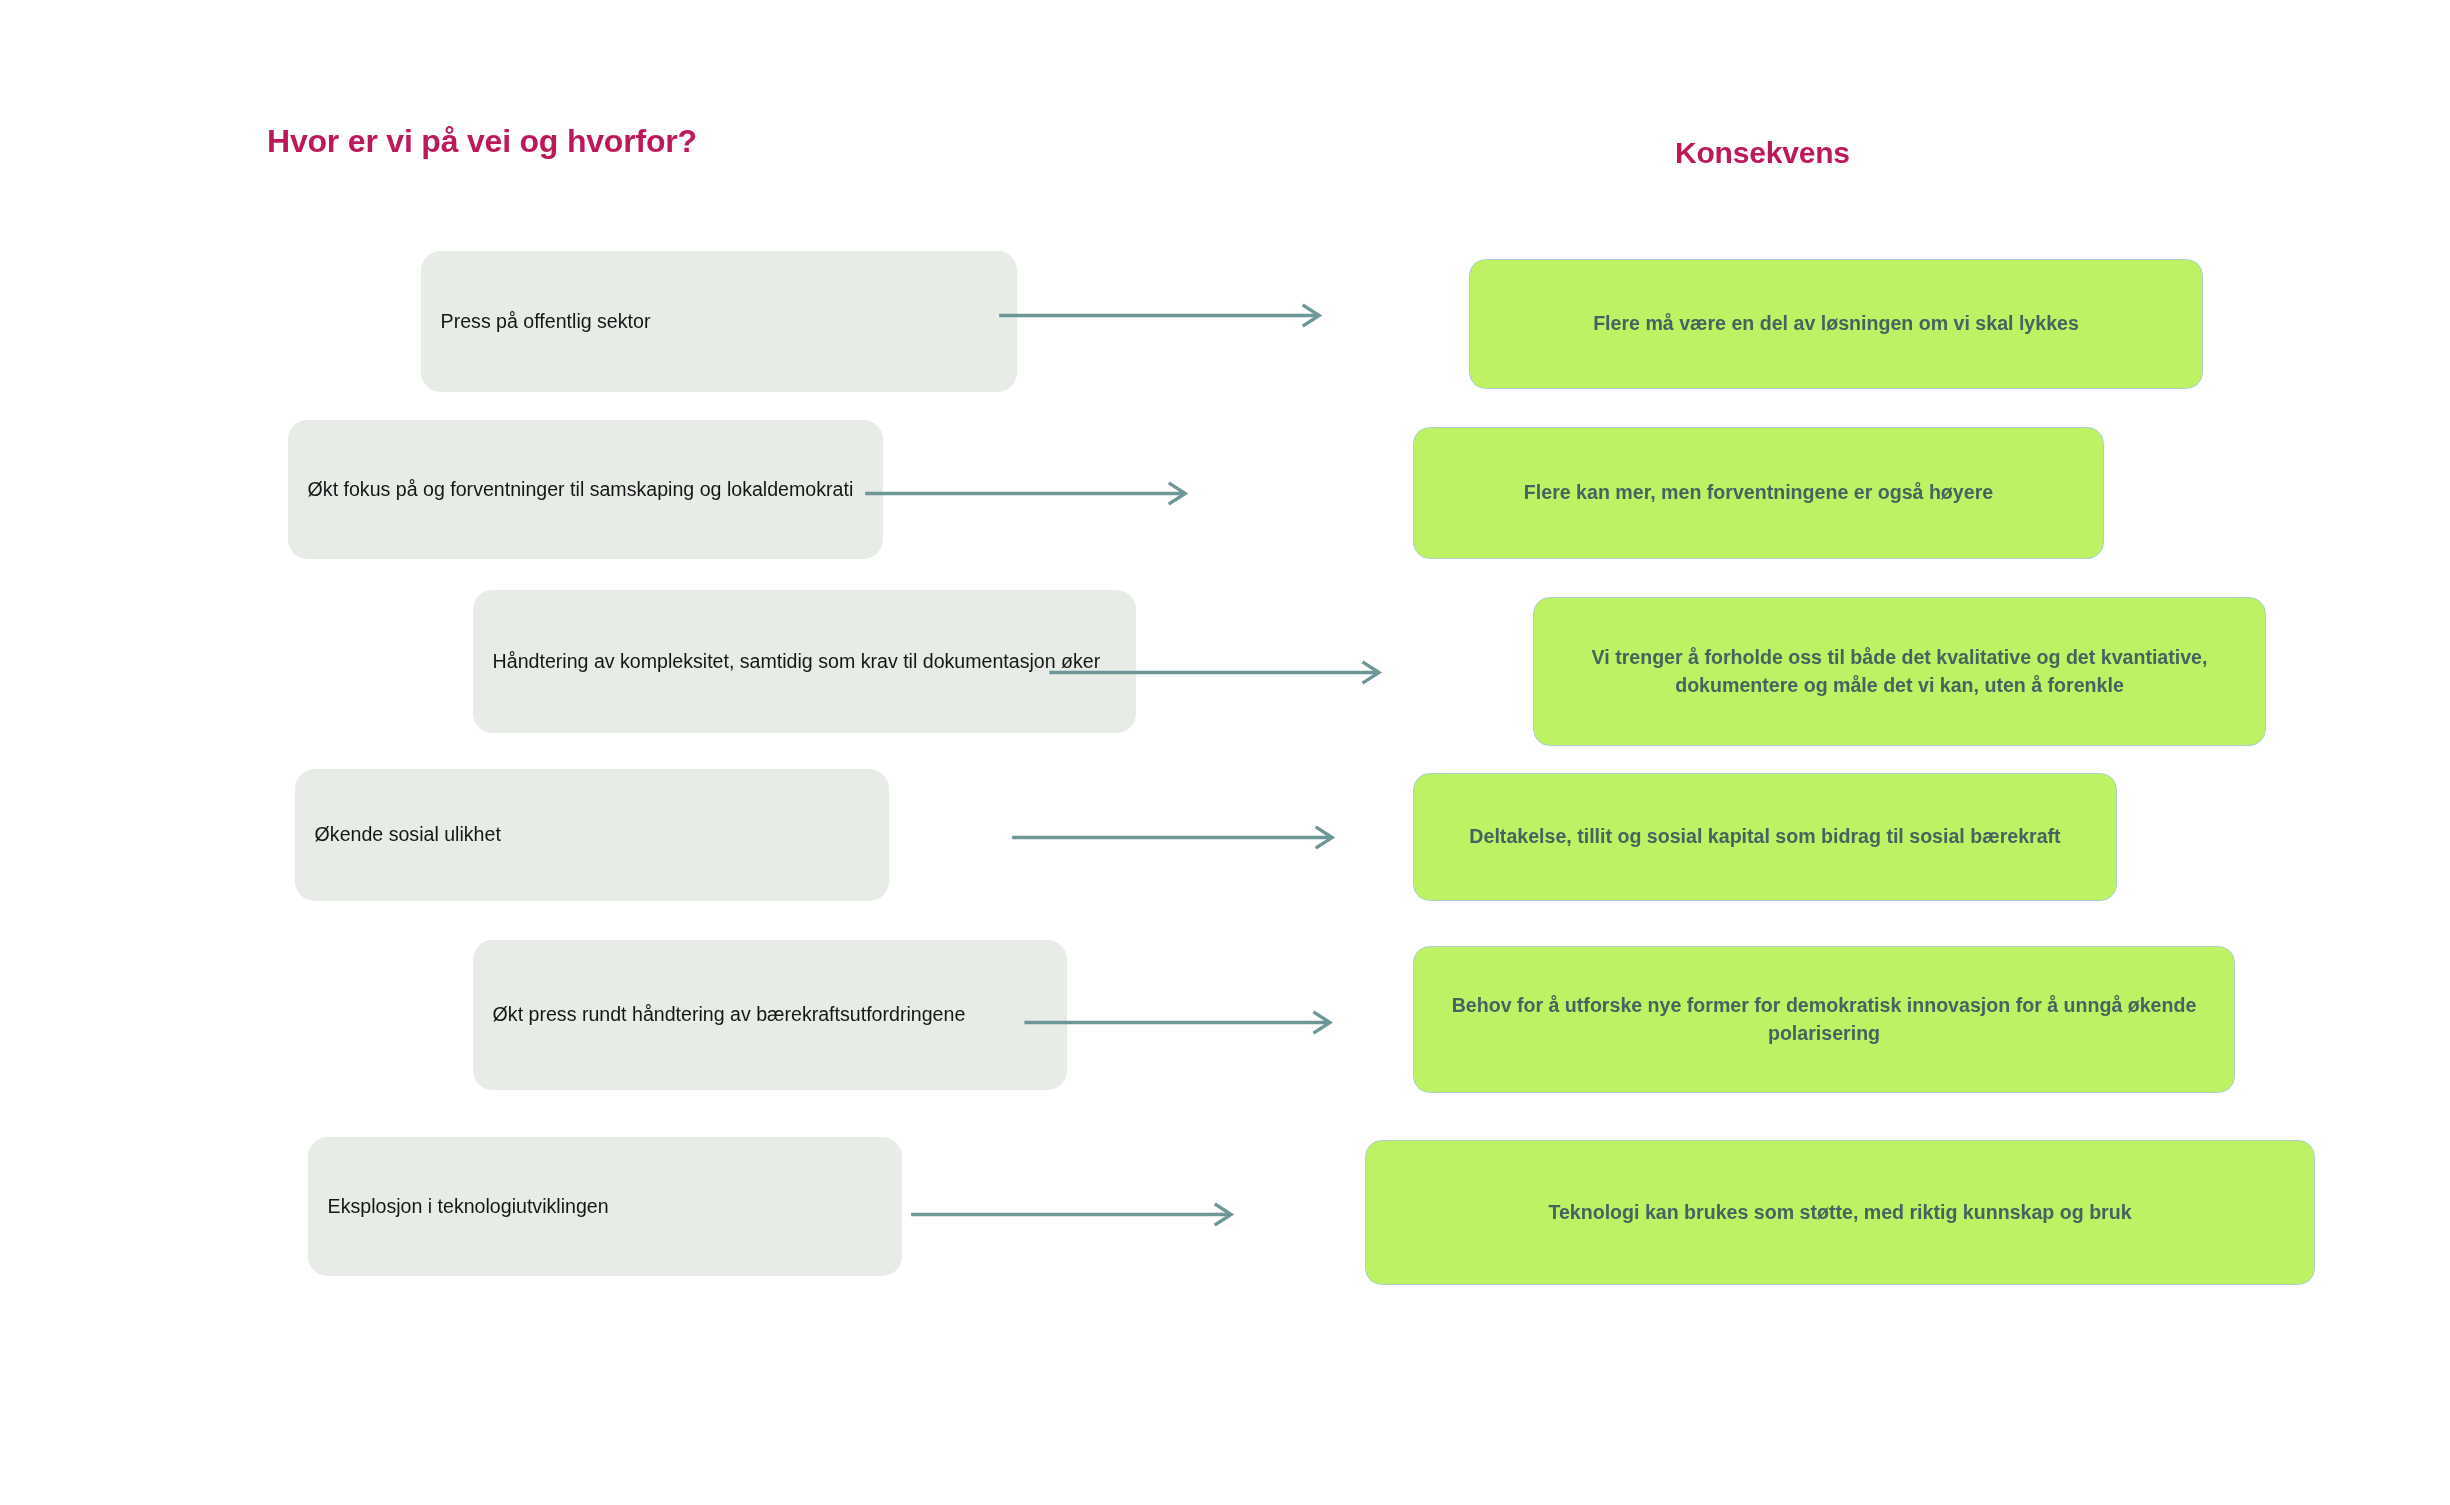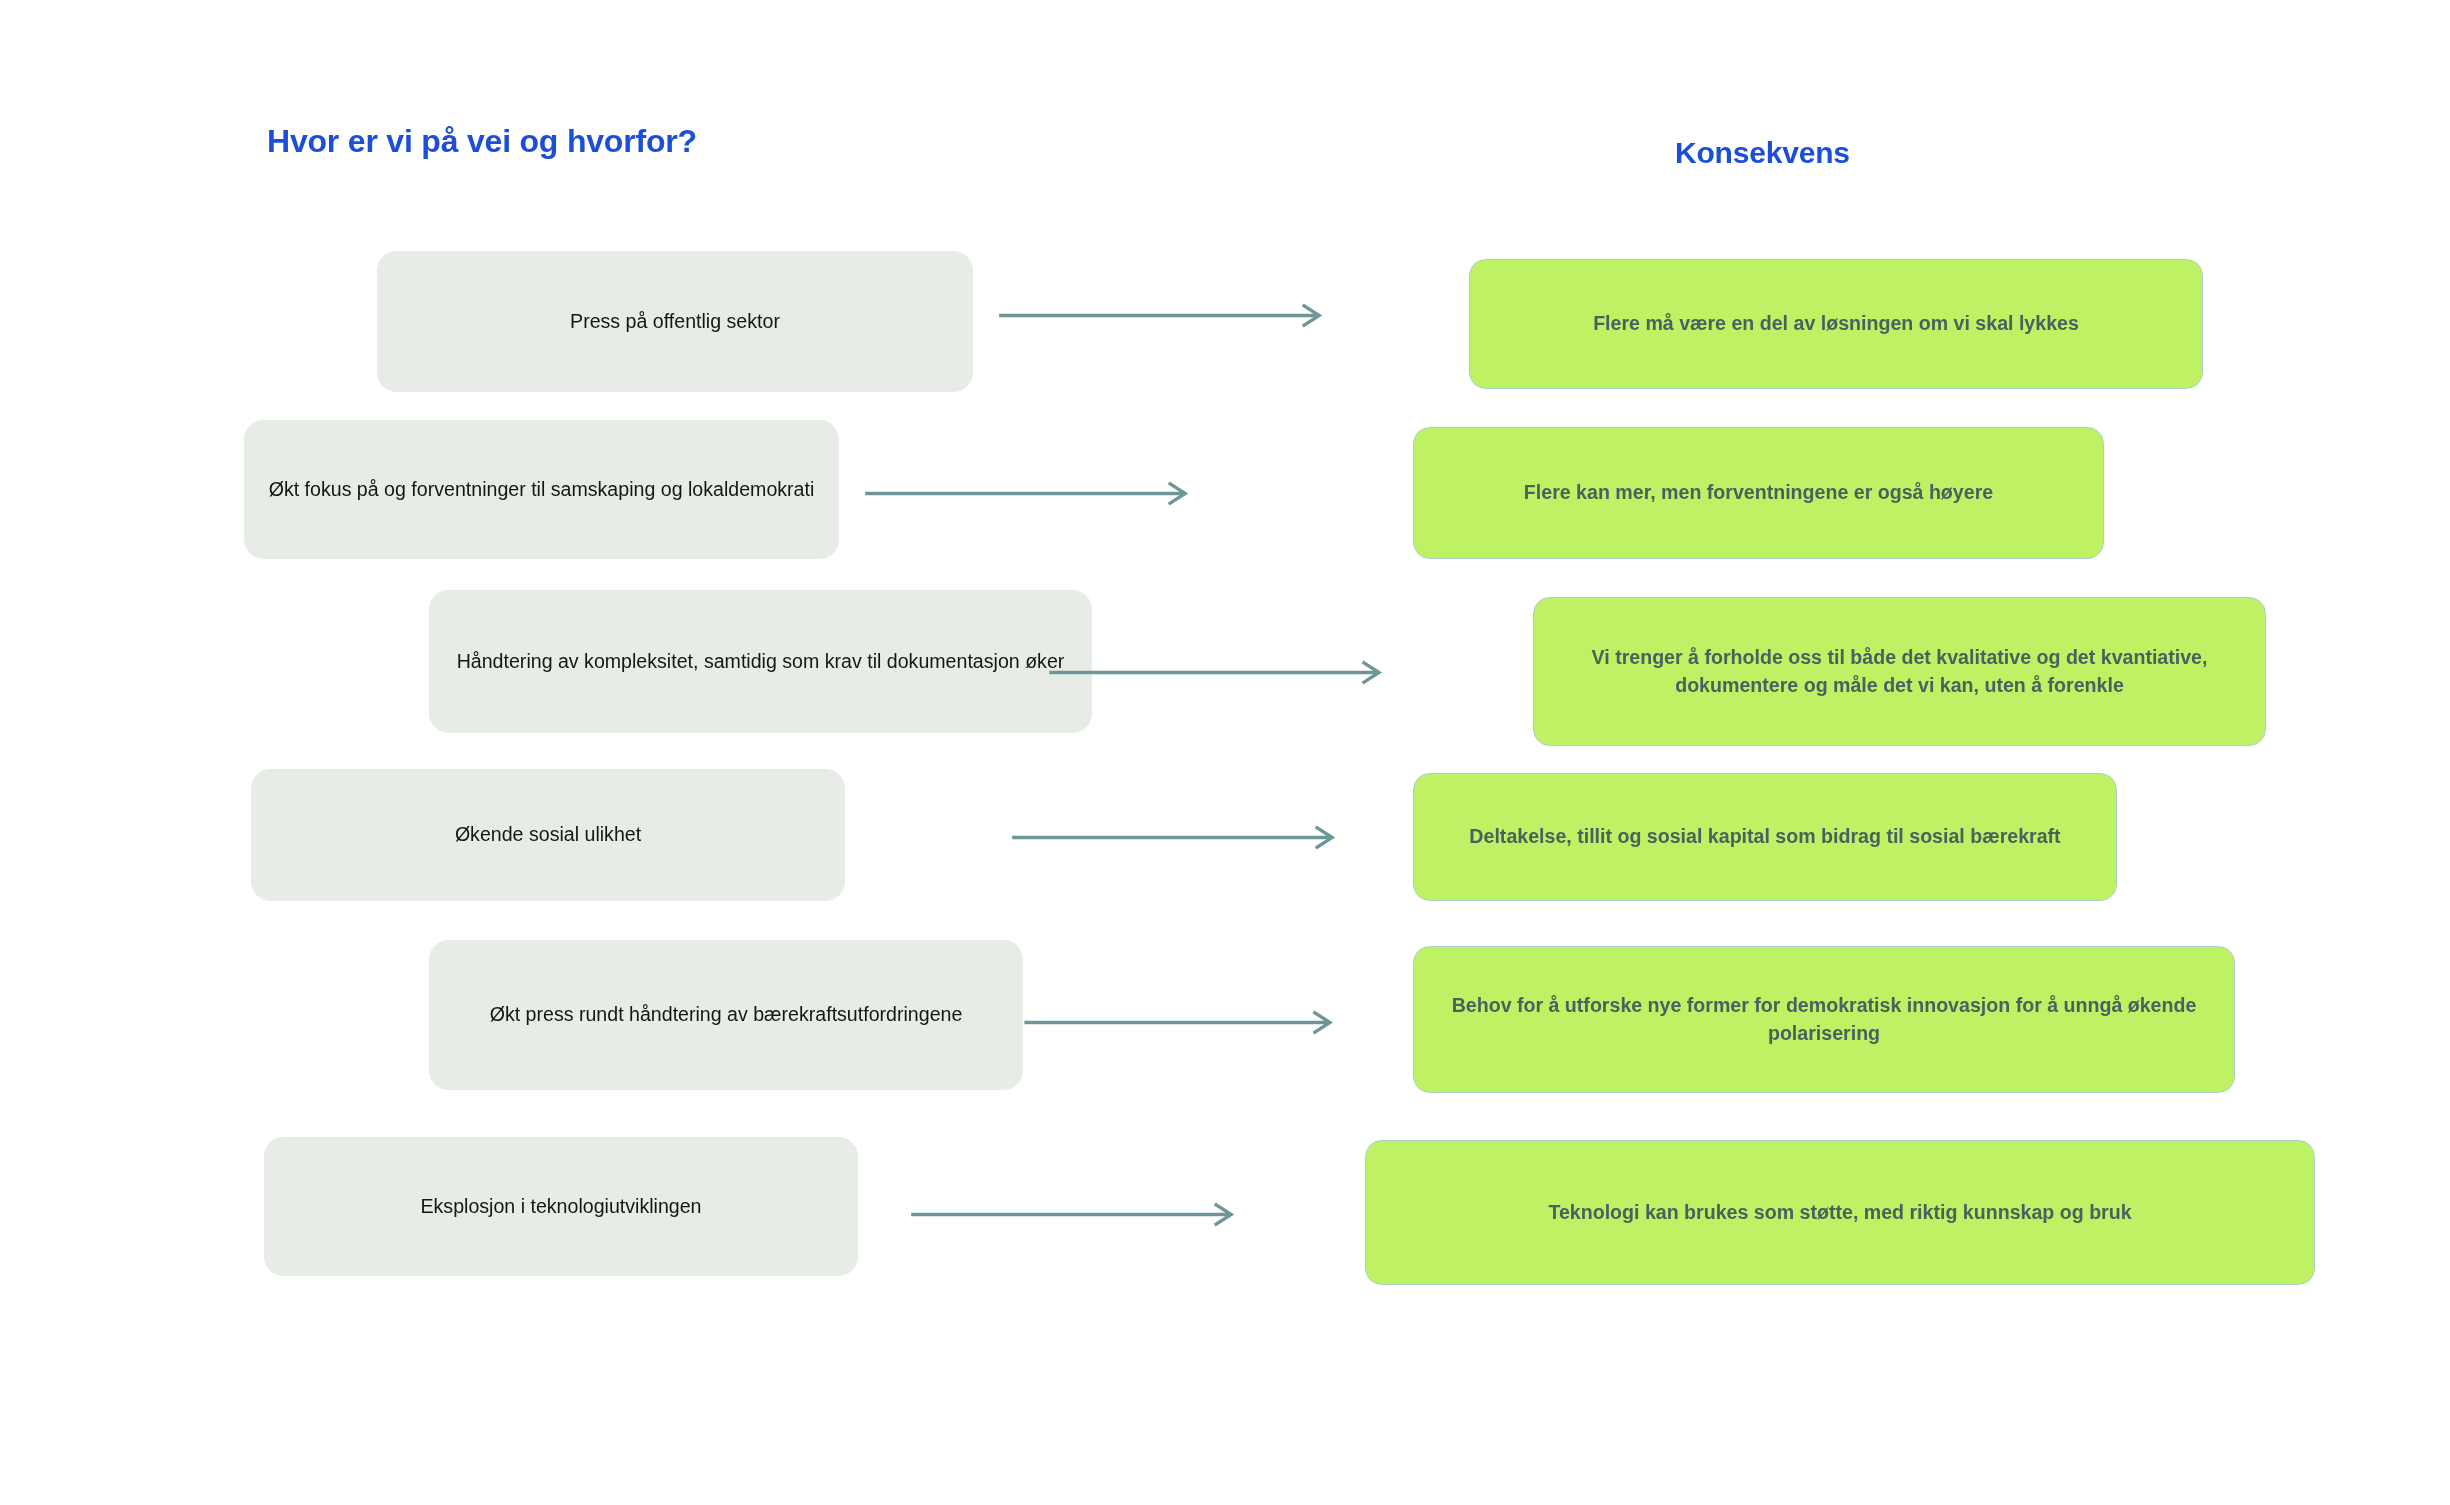--- a/index.html
+++ b/index.html
@@ -16,21 +16,21 @@
     width: 2551px;
     height: 1506px;
     background: #ffffff;
     overflow: hidden;
   }
 
   
   .col-heading {
     position: absolute;
     font-weight: bold;
-    color: #1d4ed8;
+    color: #be185d;
     white-space: nowrap;
     letter-spacing: -0.2px;
   }
   #heading-left {
     left: 267px;
     top: 123px;
     font-size: 32px;
   }
   #heading-right {
     left: 1675px;
@@ -39,23 +39,23 @@
   }
 
   
   .driver-box {
     position: absolute;
     box-sizing: border-box;
     background: #e7ece7;
     border-radius: 19.6px;
     display: flex;
     align-items: center;
-    justify-content: center;
     text-align: center;
     padding: 4.9px 19.6px;
+    margin-left: 44px;
   }
   .driver-label {
     font-size: 19.6px;
     line-height: 1.40;
     color: #161616;
     font-weight: normal;
   }
 
   
   .consequence-box {

